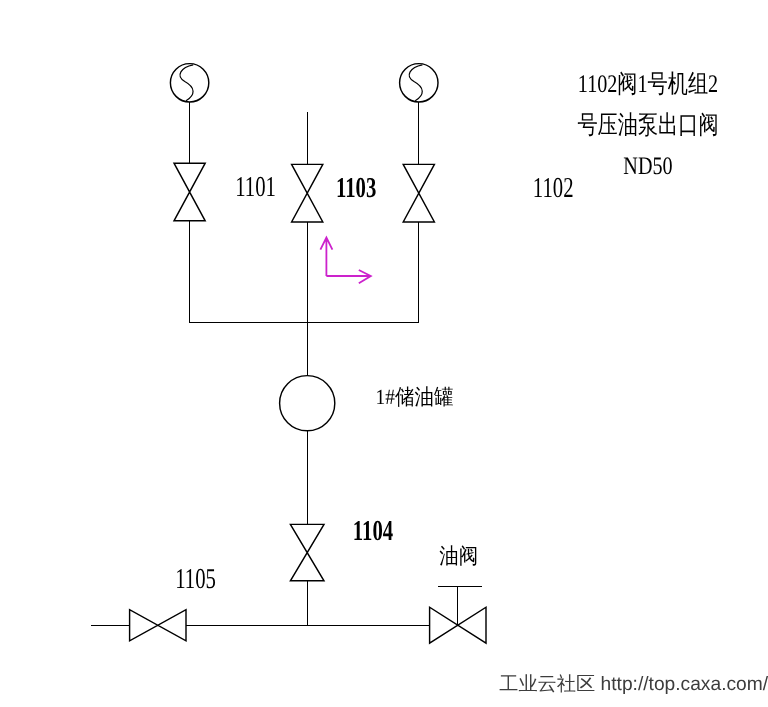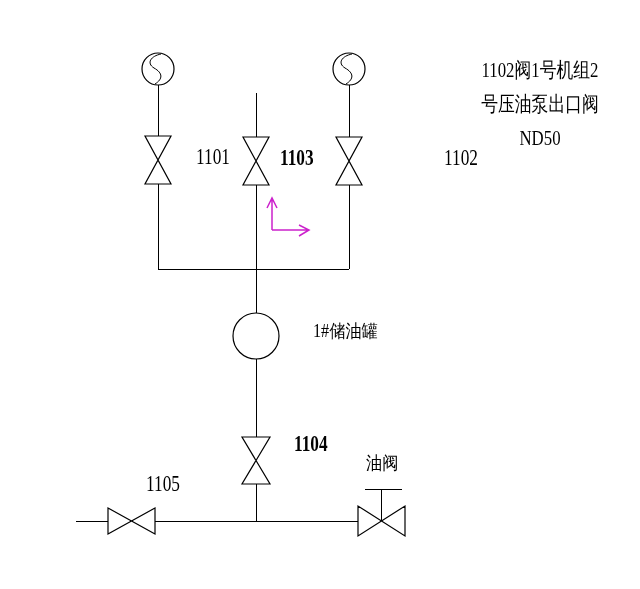--- a/index.html
+++ b/index.html
@@ -88,14 +88,15 @@
 
   <div class="lbl" style="left:281px; top:322px;margin-left:32px;"><span class="cn">1#储油罐</span></div>
   <div class="lbl" style="left:366px; top:454px;text-align:center;"><span class="cn">油阀</span></div>
 
   <div class="note">
     <span class="nline">1102阀1号机组2</span>
     <span class="nline">号压油泵出口阀</span>
     <span class="nline">ND50</span>
   </div>
 
+  <div class="watermark">工业云社区 http://top.caxa.com/</div>
 
 </div>
 
 </body></html>

